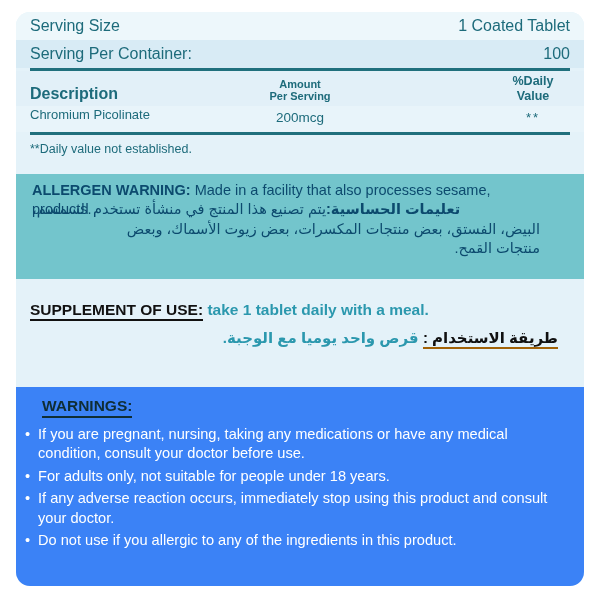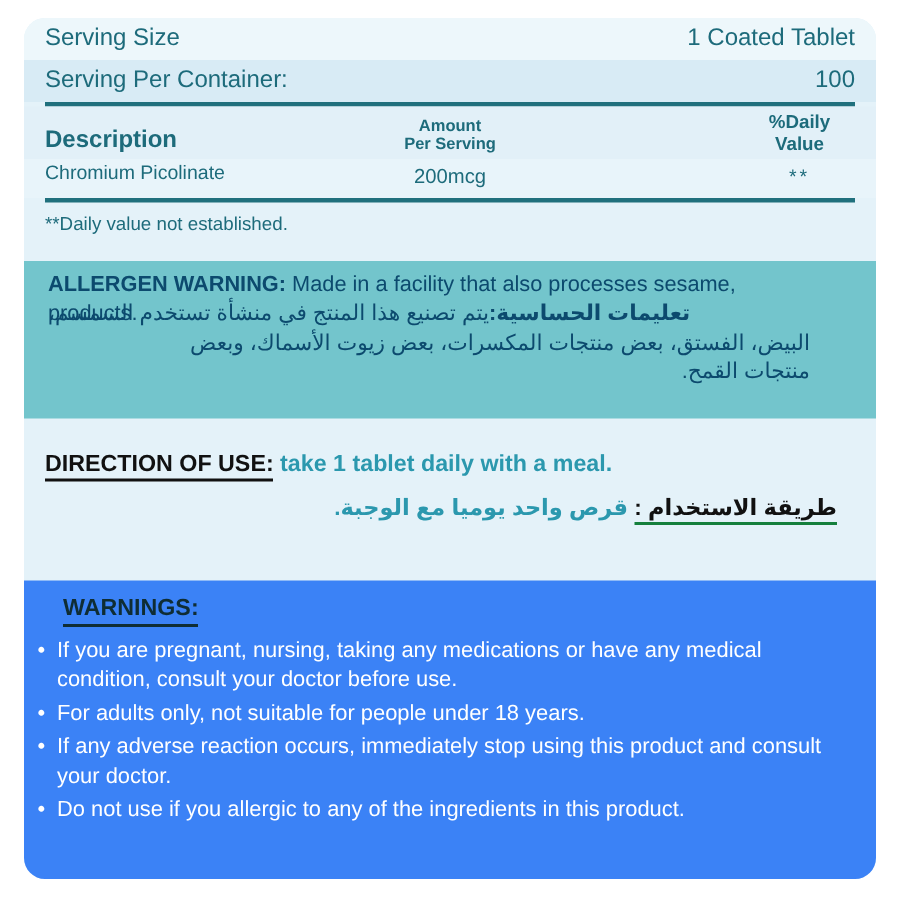--- a/index.html
+++ b/index.html
@@ -47,21 +47,21 @@
   .al-ar{direction:rtl;unicode-bidi:isolate;}
   .al-ar b{font-weight:bold;}
   .al-ar-line{direction:rtl;text-align:right;padding-right:28px;}
   
   .directions{flex:0 0 86px;padding-top:22px;}
   .dir-line1{padding-left:14px;font-size:15.5px;font-weight:bold;}
   .dir-label-en{color:#111111;border-bottom:2px solid #111111;padding-bottom:1px;}
   .teal-txt{color:#2b98ae;}
   .dir-line2{direction:rtl;text-align:right;padding-right:26px;margin-top:10px;
     font-size:15px;font-weight:bold;}
-  .dir-label-ar{color:#111111;border-bottom:2px solid #15803d;padding-bottom:1px;}
+  .dir-label-ar{color:#111111;border-bottom:2px solid #a16207;padding-bottom:1px;}
   
   .warnings{flex:1 1 auto;background:#3b82f6;padding:10px 14px 6px 9px;}
   .warn-title{display:inline-block;margin-left:17px;color:#0f2d34;
     font-size:15.5px;font-weight:bold;border-bottom:2px solid #0f2d34;
     padding-bottom:1px;}
   .warn-list{list-style:none;margin:7px 0 0;padding:0;color:#ffffff;
     font-size:14.6px;line-height:19.4px;}
   .warn-list li{position:relative;padding-left:13px;margin-bottom:3px;}
   .warn-list li::before{content:"\2022";position:absolute;left:0;top:0;}
   .warn-list li:nth-child(5){margin-top:5px;}
@@ -114,21 +114,21 @@
     <div class="al-mixed">
       <span class="al-products">products.</span>
       <span class="al-ar"><b>تعليمات الحساسية:</b><span>يتم تصنيع هذا المنتج في منشأة تستخدم السمسم،</span></span>
     </div>
     <div class="al-ar-line">البيض، الفستق، بعض منتجات المكسرات، بعض زيوت الأسماك، وبعض</div>
     <div class="al-ar-line">منتجات القمح.</div>
   </div>
 
   <div class="directions">
     <div class="dir-line1">
-      <span class="dir-label-en">DIRECTION OF USE:</span>
+      <span class="dir-label-en">SUPPLEMENT OF USE:</span>
       <span class="teal-txt">take 1 tablet daily with a meal.</span>
     </div>
     <div class="dir-line2">
       <span class="dir-label-ar">طريقة الاستخدام :</span>
       <span class="teal-txt">قرص واحد يوميا مع الوجبة.</span>
     </div>
   </div>
 
   <div class="warnings">
     <span class="warn-title">WARNINGS:</span>

